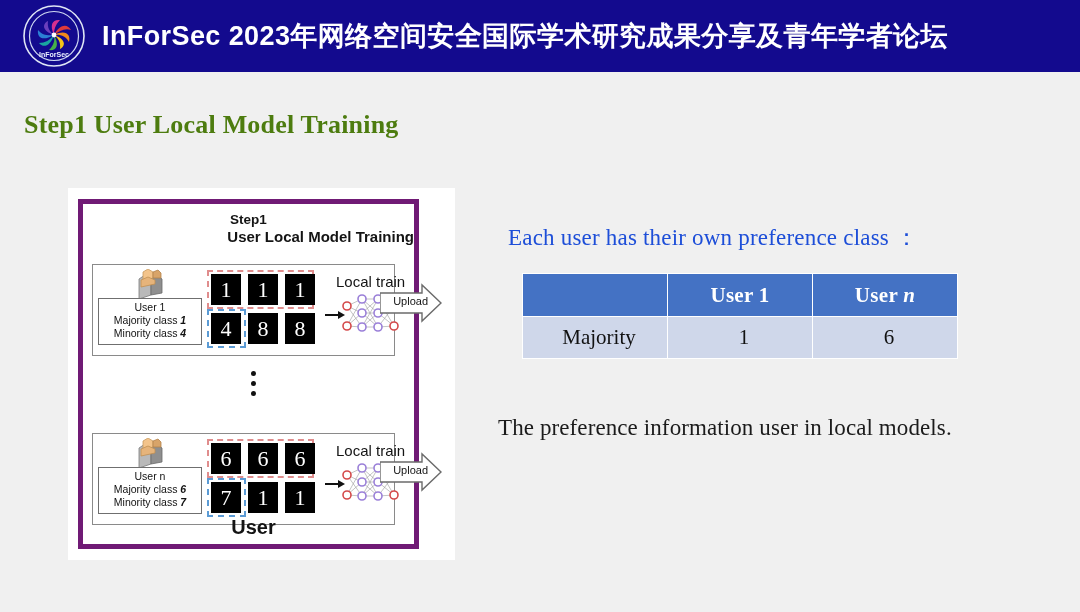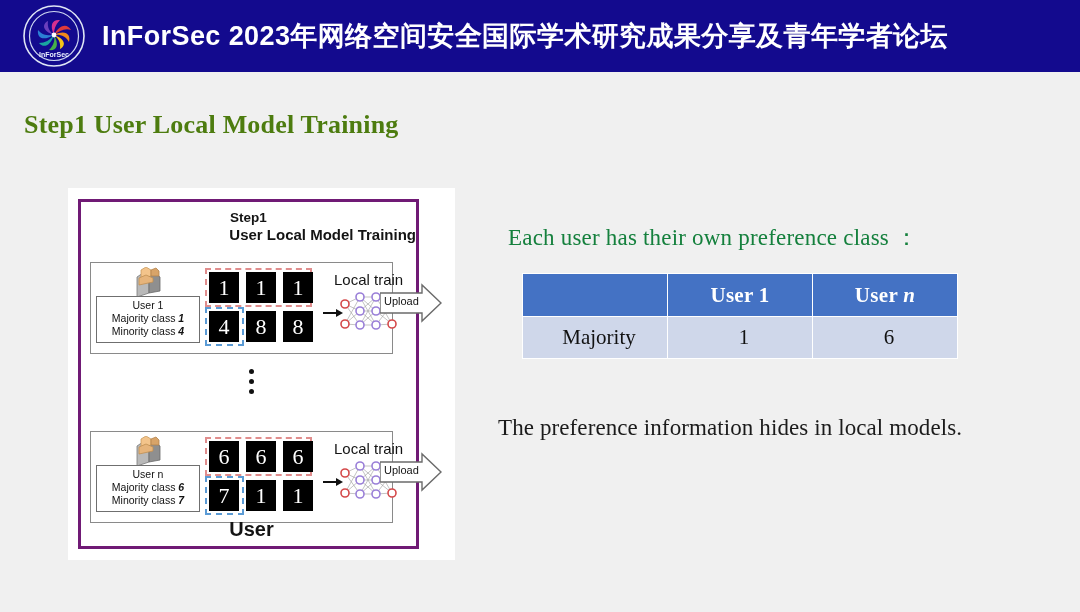--- a/index.html
+++ b/index.html
@@ -63,21 +63,21 @@
     width: 387px;
     height: 372px;
     background: #ffffff;
   }
   .figure-outer {
     position: absolute;
     left: 10px;
     top: 11px;
     width: 341px;
     height: 350px;
-    border: 3px solid #701a75;
+    border: 5px solid #701a75;
     background: #ffffff;
     box-sizing: border-box;
   }
   .fig-title {
     text-align: center;
     font-family: "Liberation Sans", sans-serif;
     font-weight: bold;
     color: #141414;
     line-height: 1.18;
     font-size: 13.5px;
@@ -195,21 +195,21 @@
   .upload-arrow.one { left: 312px; top: 95px; }
   .upload-arrow.two { left: 312px; top: 264px; }
   .upload-text {
     position: absolute;
     left: 4px;
     top: 12px;
     font-family: "Liberation Sans", sans-serif;
     font-size: 11px;
     color: #141414;
     width: 44px;
-    text-align: left;
+    text-align: right;
   }
 
   .vdots {
     position: absolute;
     left: 0;
     top: 162px;
     width: 341px;
     text-align: center;
   }
   .vdots span {
@@ -236,21 +236,21 @@
   
   .right-col {
     position: absolute;
     left: 504px;
     top: 222px;
     width: 560px;
   }
   .lead-text {
     font-family: "Liberation Serif", serif;
     font-size: 23px;
-    color: #15803d;
+    color: #1d4ed8;
     margin: 0 0 20px 4px;
     letter-spacing: 0.2px;
   }
   .pref-table {
     border-collapse: collapse;
     width: 436px;
     margin-left: 18px;
     table-layout: fixed;
   }
   .pref-table th, .pref-table td {
@@ -534,14 +534,14 @@
     </thead>
     <tbody>
       <tr class="row-majority">
         <td class="rowhead">Majority</td>
         <td>1</td>
         <td>6</td>
       </tr>
     </tbody>
   </table>
 
-  <p class="tail-text">The preference information hides in local models.</p>
+  <p class="tail-text">The preference information user in local models.</p>
 </div>
 
 </body></html>

